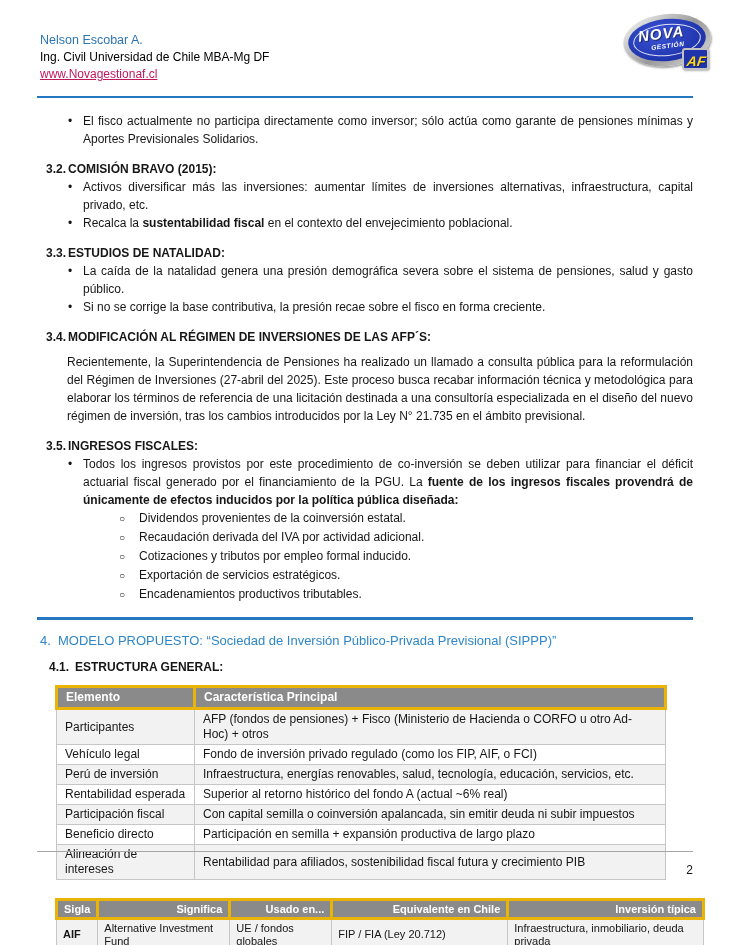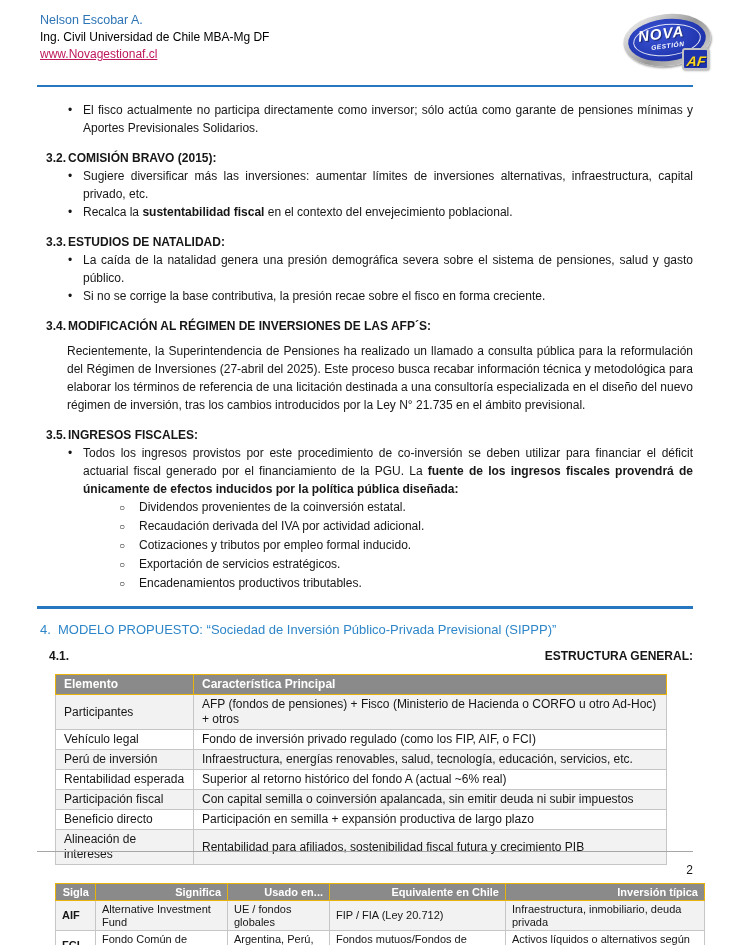--- a/index.html
+++ b/index.html
@@ -2,21 +2,21 @@
 <html><head>
 <meta charset="utf-8">
 <style>
   * { box-sizing: border-box; margin: 0; padding: 0; }
   html, body { width: 730px; background: #ffffff; }
   body { font-family: "Liberation Sans", sans-serif; font-size: 12px; color: #161616; }
   .page { position: relative; width: 730px; height: 945px; background: #fff; overflow: hidden; }
 
   
   .header { display: flex; justify-content: space-between; padding: 12px 15px 0 40px; }
-  .header-left { line-height: 17px; }
+  .header-left { line-height: 17px; margin-top: 20px; }
   .author-name { color: #2e75b6; font-size: 12.5px; }
   .author-cred { color: #000; }
   .author-site { color: #be185d; text-decoration: underline; cursor: pointer; display: inline-block; }
   .logo { position: relative; width: 94px; height: 60px; margin-top: 0; }
   .logo-outer { position: absolute; left: 2px; top: 2px; width: 88px; height: 52px; border-radius: 50%;
                 background: linear-gradient(145deg, #f2f2f2 5%, #9a9a9a 55%, #d5d5d5 95%);
                 transform: rotate(-6deg); box-shadow: 1px 2px 2px rgba(0,0,0,.35); }
   .logo-inner { position: absolute; left: 7px; top: 7px; width: 78px; height: 42px; border-radius: 50%;
                 background: radial-gradient(ellipse at 40% 35%, #3c55d6 0%, #1e33ac 70%);
                 transform: rotate(-6deg); }
@@ -47,27 +47,27 @@
 
   .heading { display: flex; font-weight: bold; margin-left: 9px; line-height: 18px; }
   .h-num { width: 22px; flex: 0 0 22px; }
   .mt { margin-top: 12px; }
 
   .para { margin-left: 30px; line-height: 18px; margin-top: 7px; }
 
   .section-rule { margin: 13px 0 0 0; border-top: 3px solid #2777c0; }
   .h4-row { display: flex; margin-top: 11px; color: #2e86c8; font-size: 13px; line-height: 19px; margin-left: 3px; }
   .h4-num { width: 18px; flex: 0 0 18px; }
-  .h41-row { display: flex; font-weight: bold; margin-top: 8px; margin-left: 12px; line-height: 18px; justify-content: space-between; }
+  .h41-row { display: flex; font-weight: bold; margin-top: 8px; margin-left: 12px; line-height: 18px; }
   .h41-num { width: 26px; flex: 0 0 26px; }
 
   
   table { border-collapse: collapse; margin-left: 18px; }
   .t1 { width: 612px; margin-top: 9px; font-size: 12px; }
-  .t1 th, .t2 th { background: #8a8a8a; color: #fff; font-weight: bold; text-align: left; border: 1px solid #eab308; }
+  .t1 th, .t2 th { background: #8a8a8a; color: #fff; font-weight: bold; text-align: left; border: 3px solid #eab308; }
   .t1 th { padding: 2px 8px; line-height: 15px; }
   .t1 td { padding: 2px 8px; line-height: 15px; border: 1px solid #c6c6c6; }
   .t1 td.rowlabel { font-weight: normal; width: 138px; }
   .t2 { width: 650px; margin-top: 18px; font-size: 11px; }
   .t2 th { padding: 1.5px 6px; line-height: 13px; text-align: right; }
   .t2 td { padding: 1.5px 6px; line-height: 13px; border: 1px solid #c6c6c6; }
   .t2 td.sig { font-weight: bold; }
   tr.band td { background: #f2f2f2; }
   .c-sigla { width: 40px; } .c-significa { width: 132px; } .c-usado { width: 102px; } .c-equiv { width: 176px; }
 
@@ -106,21 +106,21 @@
       <div class="bullet-glyph">•</div>
       <div class="bullet-text jtext">El fisco actualmente no participa directamente como inversor; sólo actúa como garante de pensiones mínimas y Aportes Previsionales Solidarios.</div>
     </div>
 
     <div class="heading mt">
       <div class="h-num">3.2.</div>
       <div>COMISIÓN BRAVO (2015):</div>
     </div>
     <div class="bullet-row">
       <div class="bullet-glyph">•</div>
-      <div class="bullet-text jtext">Sugiere diversificar más las inversiones: aumentar límites de inversiones alternativas, infraestructura, capital privado, etc.</div>
+      <div class="bullet-text jtext">Activos diversificar más las inversiones: aumentar límites de inversiones alternativas, infraestructura, capital privado, etc.</div>
     </div>
     <div class="bullet-row">
       <div class="bullet-glyph">•</div>
       <div class="bullet-text"><span>Recalca la </span><b>sustentabilidad fiscal</b><span> en el contexto del envejecimiento poblacional.</span></div>
     </div>
 
     <div class="heading mt">
       <div class="h-num">3.3.</div>
       <div>ESTUDIOS DE NATALIDAD:</div>
     </div>

